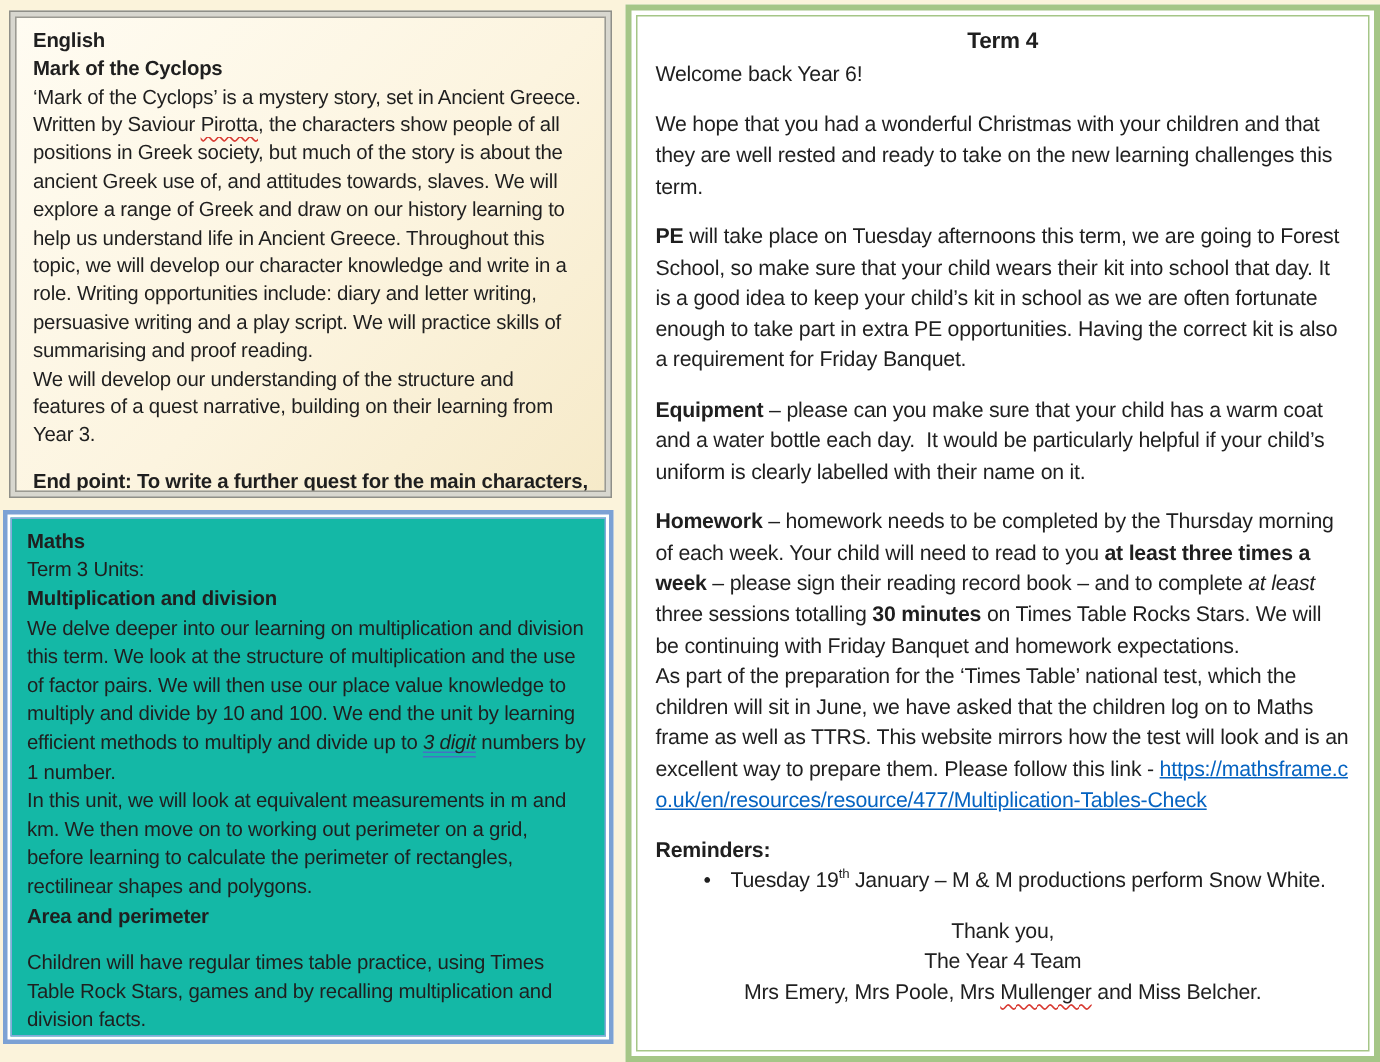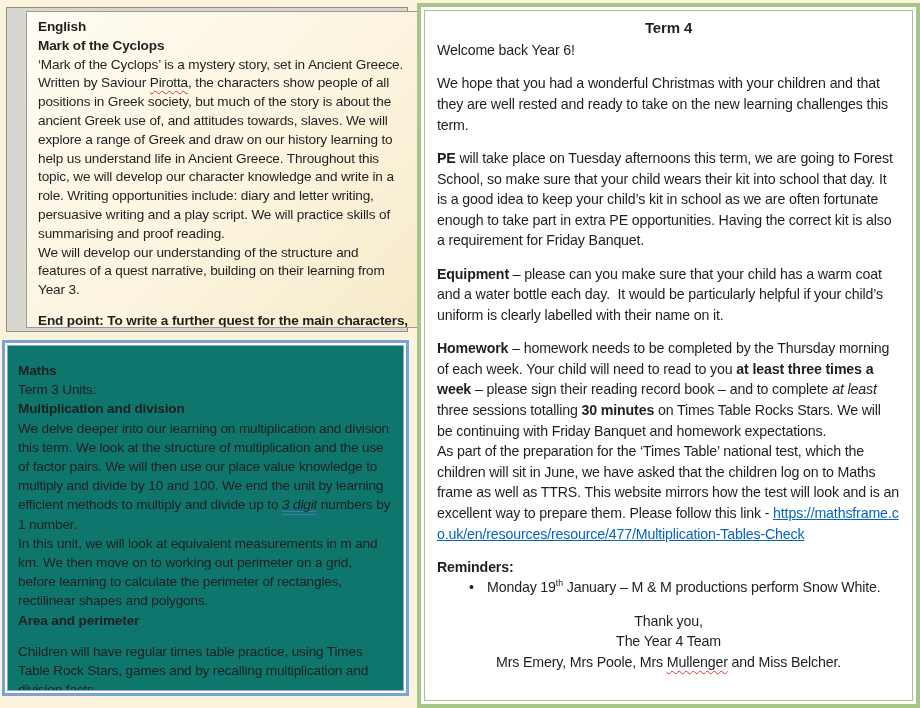--- a/index.html
+++ b/index.html
@@ -22,37 +22,36 @@
     border:1px solid #8F8F88;
     background:#D8D7CF;
     padding:3px;
   }
   .box-english .frame{
     box-sizing:border-box;width:100%;height:100%;
     border:1px solid #9B9A92;
     background:linear-gradient(135deg,#FFFCF2 0%,#FCF4DF 55%,#F6EAC9 100%);
     padding:6px 11px;
     overflow:hidden;
-    margin-left:16px;
   }
   .box-english .blk{font-size:13.6px;line-height:18.8px;letter-spacing:-0.15px;}
 
   
   .box-maths{
     position:absolute;left:2px;top:340px;width:407px;height:356px;
     box-sizing:border-box;
     border:3px solid #7CA1D4;
     background:#ffffff;
     padding:2px;
   }
   .box-maths .frame{
     box-sizing:border-box;width:100%;height:100%;
     border:1px solid #85A9DB;
-    background:#0f766e;
-    padding:15px 10px;
+    background:#14b8a6;
+    padding:5px 10px;
     overflow:hidden;
   }
   .box-maths .blk{font-size:13.6px;line-height:19.2px;letter-spacing:-0.15px;}
 
   
   .box-term4{
     position:absolute;left:417px;top:3px;width:503px;height:705px;
     box-sizing:border-box;
     border:4px solid #A5C687;
     background:#ffffff;
@@ -136,21 +135,21 @@
         <div class="blk "><span>We hope that you had a wonderful Christmas with your children and that they are well rested and ready to take on the new learning challenges this term.</span></div>
         <div class="blk blank"></div>
         <div class="blk "><span class="b">PE</span><span> will take place on Tuesday afternoons this term, we are going to Forest School, so make sure that your child wears their kit into school that day. It is a good idea to keep your child’s kit in school as we are often fortunate enough to take part in extra PE opportunities. Having the correct kit is also a requirement for Friday Banquet.</span></div>
         <div class="blk blank"></div>
         <div class="blk "><span class="b">Equipment</span><span> – please can you make sure that your child has a warm coat and a water bottle each day.  It would be particularly helpful if your child’s uniform is clearly labelled with their name on it.</span></div>
         <div class="blk blank"></div>
         <div class="blk "><span class="b">Homework</span><span> – homework needs to be completed by the Thursday morning of each week. Your child will need to read to you </span><span class="b">at least three times a week</span><span> – please sign their reading record book – and to complete </span><span class="i">at least</span><span> three sessions totalling </span><span class="b">30 minutes</span><span> on Times Table Rocks Stars. We will be continuing with Friday Banquet and homework expectations.</span></div>
         <div class="blk "><span>As part of the preparation for the ‘Times Table’ national test, which the children will sit in June, we have asked that the children log on to Maths frame as well as TTRS. This website mirrors how the test will look and is an excellent way to prepare them. Please follow this link - </span><a class="link">https://mathsframe.co.uk/en/resources/resource/477/Multiplication-Tables-Check</a></div>
         <div class="blk blank"></div>
         <div class="blk "><span class="b">Reminders:</span></div>
-        <div class="blk bullet"><span class="dot">•</span><span>Monday 19</span><span class="sup">th</span><span> January – M &amp; M productions perform Snow White.</span></div>
+        <div class="blk bullet"><span class="dot">•</span><span>Tuesday 19</span><span class="sup">th</span><span> January – M &amp; M productions perform Snow White.</span></div>
         <div class="blk blank"></div>
         <div class="blk center"><span>Thank you,</span></div>
         <div class="blk center"><span>The Year 4 Team</span></div>
         <div class="blk center"><span>Mrs Emery, Mrs Poole, Mrs </span><span class="wavy">Mullenger</span><span> and Miss Belcher.</span></div>
       </div>
   </section>
 
 </div>
 
 </body></html>

